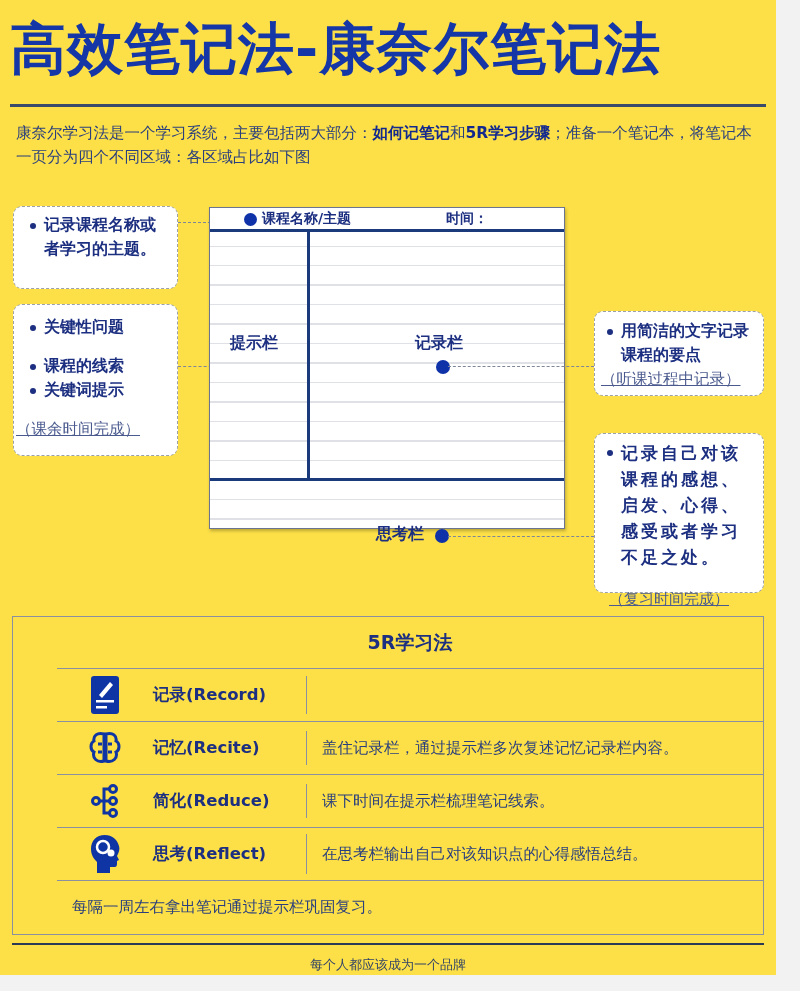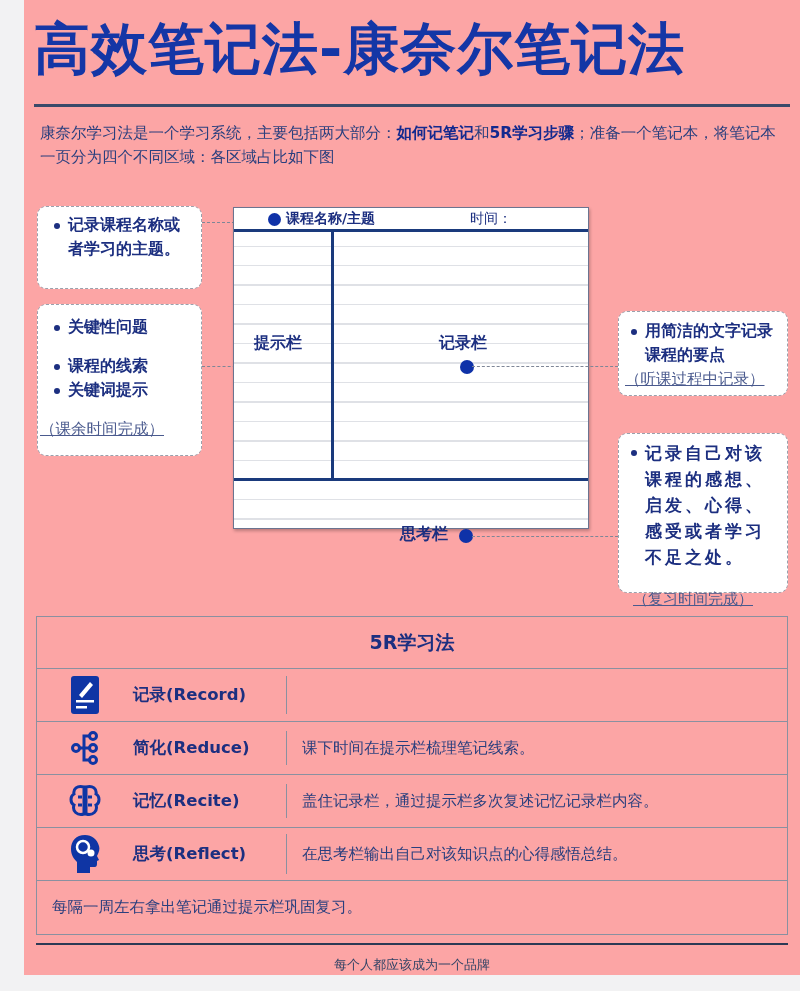--- a/index.html
+++ b/index.html
@@ -1,39 +1,39 @@
 <!DOCTYPE html>
 <html><head>
 <meta charset="utf-8">
 <style>
   * { box-sizing: border-box; margin: 0; padding: 0; }
   html, body { width: 800px; height: 991px; background: #f2f2f3; overflow: hidden; }
   body { font-family: "DejaVu Sans", "Liberation Sans", sans-serif; color: #1b2f7a; position: relative; }
-  .page { position: absolute; left: 24px; top: 0; width: 776px; height: 975px; background: #fca5a5; }
+  .page { position: absolute; left: 0; top: 0; width: 776px; height: 975px; background: #fde047; }
   .title { position: absolute; left: 10px; top: 14px; width: 760px; font-size: 56px; font-weight: 900; color: #1436a6; letter-spacing: 1px; line-height: 70px; white-space: nowrap; }
   .title-rule { position: absolute; left: 10px; top: 104px; width: 756px; height: 3px; background: #3a4a6a; }
   .intro { position: absolute; left: 16px; top: 121px; width: 750px; font-size: 15.5px; line-height: 24px; color: #2a3f7e; }
   .intro b { color: #13298e; font-weight: 900; }
 
   .callout { position: absolute; border: 1.5px dashed #9aa1ad; border-radius: 9px; color: #1c2f80; font-weight: 700; font-size: 16px; line-height: 24px; background: #fff; }
   .callout .li { position: relative; padding-left: 16px; }
   .callout .li::before { content: ""; position: absolute; left: 2px; top: 10px; width: 6px; height: 6px; border-radius: 50%; background: #1c2f80; }
   .callout .note { font-weight: 400; color: #4a5a8e; font-size: 15.5px; text-decoration: underline; }
   .dash-h { position: absolute; height: 0; border-top: 1.5px dashed #7e8697; }
   .dot { position: absolute; width: 14px; height: 14px; border-radius: 50%; background: #0f32a8; }
 
   .notebook { position: absolute; left: 209px; top: 207px; width: 356px; height: 322px; border: 1.5px solid #6b7490; box-shadow: 1px 2px 3px rgba(0,0,0,0.25); background: repeating-linear-gradient(to bottom, #fff 0px, #fff 18px, #dfe1e6 18px, #dfe1e6 19.5px); }
   .nb-header { position: absolute; left: 0; top: 0; width: 100%; height: 24px; background: #fff; border-bottom: 3px solid #1a3a7c; }
   .nb-title { position: absolute; left: 52px; top: 2px; font-size: 14px; font-weight: 700; color: #1c2f80; }
-  .nb-time { position: absolute; left: 236px; top: 2px; font-size: 14px; font-weight: 400; color: #1c2f80; }
+  .nb-time { position: absolute; left: 236px; top: 2px; font-size: 14px; font-weight: 700; color: #1c2f80; }
   .nb-vline { position: absolute; left: 97px; top: 24px; width: 3px; height: 248px; background: #1a3a7c; }
   .nb-hline { position: absolute; left: 0; top: 270px; width: 100%; height: 3px; background: #1a3a7c; }
   .nb-label { position: absolute; font-size: 16px; font-weight: 900; color: #1c2f80; }
 
-  .table5r { position: absolute; left: 12px; top: 616px; width: 752px; border: 1.5px solid #8a90a0; }
+  .table5r { position: absolute; left: 12px; top: 616px; width: 752px; border: 1.5px solid #8a90a0; padding-left: 44px; }
   .t-head { height: 52px; border-bottom: 1.5px solid #8a90a0; display: flex; align-items: center; justify-content: center; font-size: 19px; font-weight: 900; color: #1c2f80; }
   .t-row { display: flex; height: 53px; border-bottom: 1.5px solid #8a90a0; align-items: center; }
   .t-row:last-child { border-bottom: none; }
   .t-left { width: 250px; border-right: 1.5px solid #8a90a0; display: flex; align-items: center; }
   .t-icon { width: 96px; display: flex; justify-content: center; align-items: center; color: #0f35a4; }
   .t-name { font-size: 16.5px; font-weight: 900; color: #1c2f80; }
   .t-desc { flex: 1; display: flex; align-items: center; padding-left: 15px; font-size: 15.5px; color: #2a3f7e; }
 
   .foot-rule { position: absolute; left: 12px; top: 943px; width: 752px; height: 2px; background: #2c3a55; }
   .footer { position: absolute; left: 0; top: 956px; width: 776px; text-align: center; font-size: 13px; color: #334466; }
@@ -101,49 +101,49 @@
               <rect x="5" y="30" width="11" height="2.5" fill="#fff"></rect>
             </svg>
         </div>
         <div class="t-name">记录(Record)</div>
       </div>
     </div>
 
     <div class="t-row">
       <div class="t-left">
         <div class="t-icon">
+          <svg width="32" height="34" viewBox="0 0 32 34">
+              <g fill="none" stroke="#0f35a4" stroke-width="3">
+                <path d="M15 3 C8 1 4 5 5 10 C1 12 1 19 5 21 C3 27 8 32 15 30 Z"></path>
+                <path d="M17 3 C24 1 28 5 27 10 C31 12 31 19 27 21 C29 27 24 32 17 30 Z"></path>
+                <path d="M9 13 H13 M9 21 H13 M19 13 H23 M19 21 H23"></path>
+              </g>
+            </svg>
+        </div>
+        <div class="t-name">记忆(Recite)</div>
+      </div>
+      <div class="t-desc">盖住记录栏，通过提示栏多次复述记忆记录栏内容。</div>
+    </div>
+
+    <div class="t-row">
+      <div class="t-left">
+        <div class="t-icon">
           <svg width="28" height="34" viewBox="0 0 28 34">
               <g fill="none" stroke="#0f35a4" stroke-width="3">
                 <circle cx="5" cy="17" r="3.5"></circle>
                 <circle cx="22" cy="5" r="3.5"></circle>
                 <circle cx="22" cy="17" r="3.5"></circle>
                 <circle cx="22" cy="29" r="3.5"></circle>
                 <path d="M9 17 H18 M13 17 V5 H18 M13 17 V29 H18"></path>
               </g>
             </svg>
         </div>
         <div class="t-name">简化(Reduce)</div>
       </div>
       <div class="t-desc">课下时间在提示栏梳理笔记线索。</div>
-    </div>
-
-    <div class="t-row">
-      <div class="t-left">
-        <div class="t-icon">
-          <svg width="32" height="34" viewBox="0 0 32 34">
-              <g fill="none" stroke="#0f35a4" stroke-width="3">
-                <path d="M15 3 C8 1 4 5 5 10 C1 12 1 19 5 21 C3 27 8 32 15 30 Z"></path>
-                <path d="M17 3 C24 1 28 5 27 10 C31 12 31 19 27 21 C29 27 24 32 17 30 Z"></path>
-                <path d="M9 13 H13 M9 21 H13 M19 13 H23 M19 21 H23"></path>
-              </g>
-            </svg>
-        </div>
-        <div class="t-name">记忆(Recite)</div>
-      </div>
-      <div class="t-desc">盖住记录栏，通过提示栏多次复述记忆记录栏内容。</div>
     </div>
 
     <div class="t-row">
       <div class="t-left">
         <div class="t-icon">
           <svg width="30" height="40" viewBox="0 0 30 40">
               <path d="M15 1 C6 1 1 7 1 15 C1 21 4 25 7 28 L7 39 L20 39 L20 33 L25 33 C26 33 27 32 27 30 L27 27 L29 26 L27 22 C29 18 30 15 29 12 C27 5 22 1 15 1 Z" fill="#0f35a4"></path>
               <circle cx="13" cy="13" r="6" fill="none" stroke="#fff" stroke-width="2.5"></circle>
               <circle cx="21" cy="19" r="3.5" fill="#fff"></circle>
             </svg>

